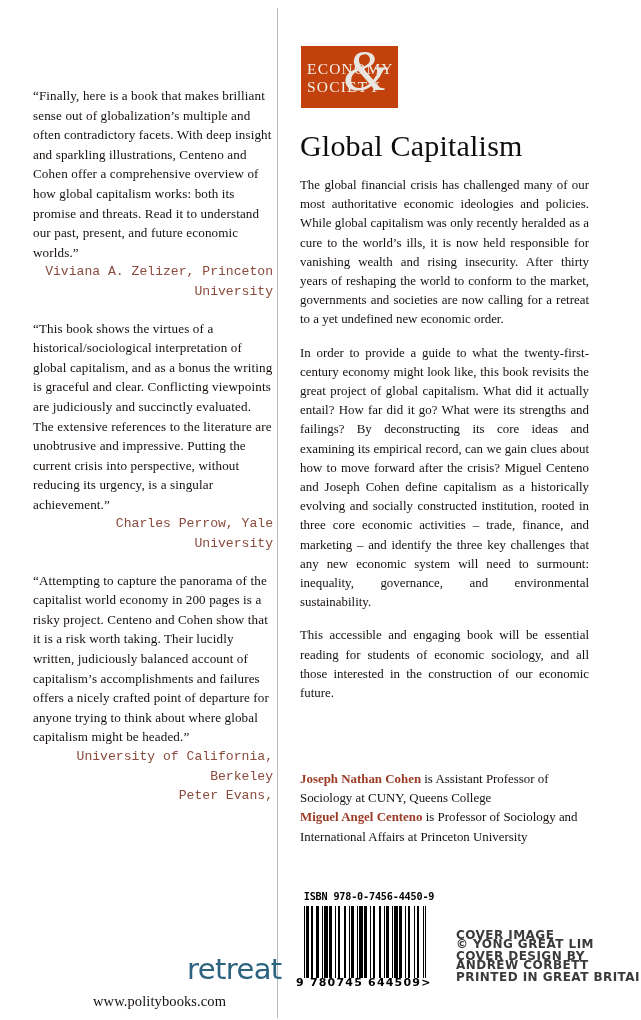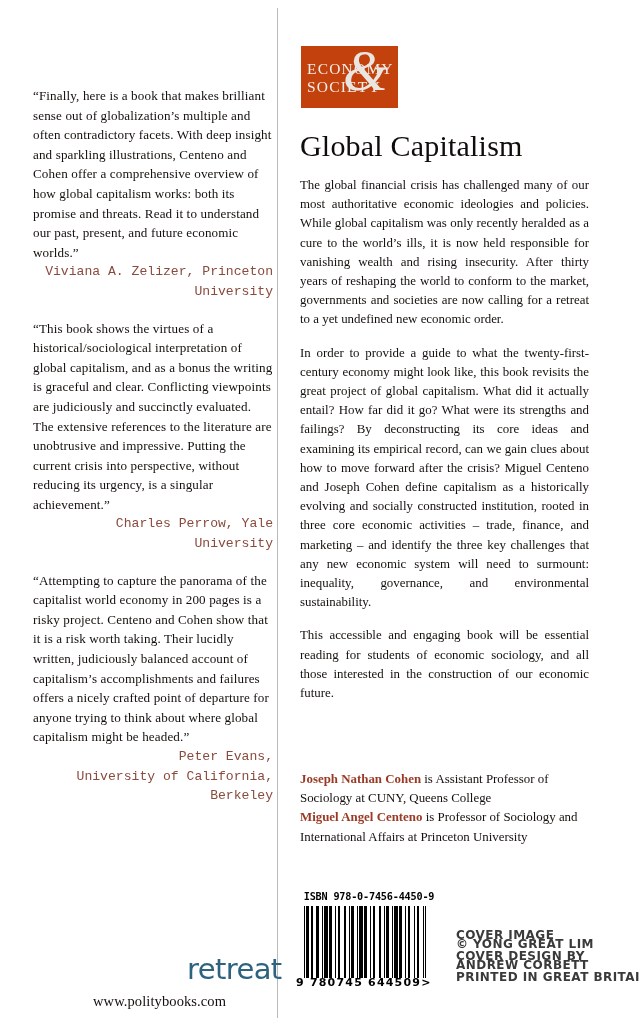--- a/index.html
+++ b/index.html
@@ -235,22 +235,22 @@
       <p class="review-source">Viviana A. Zelizer, Princeton University</p>
     </div>
 
     <div class="review-block">
       <p class="review-text">“This book shows the virtues of a historical/sociological interpretation of global capitalism, and as a bonus the writing is graceful and clear. Conflicting viewpoints are judiciously and succinctly evaluated. The extensive references to the literature are unobtrusive and impressive. Putting the current crisis into perspective, without reducing its urgency, is a singular achievement.”</p>
       <p class="review-source">Charles Perrow, Yale University</p>
     </div>
 
     <div class="review-block">
       <p class="review-text">“Attempting to capture the panorama of the capitalist world economy in 200 pages is a risky project. Centeno and Cohen show that it is a risk worth taking. Their lucidly written, judiciously balanced account of capitalism’s accomplishments and failures offers a nicely crafted point of departure for anyone trying to think about where global capitalism might be headed.”</p>
+      <p class="review-source">University of California, Berkeley</p>
       <p class="review-source">Peter Evans,</p>
-      <p class="review-source">University of California, Berkeley</p>
     </div>
 
   </div>
 
   <div class="series-logo">
     <span class="l1">ECONOMY</span>
     <span class="l2">SOCIETY</span>
     <span class="amp">&amp;</span>
   </div>
 

